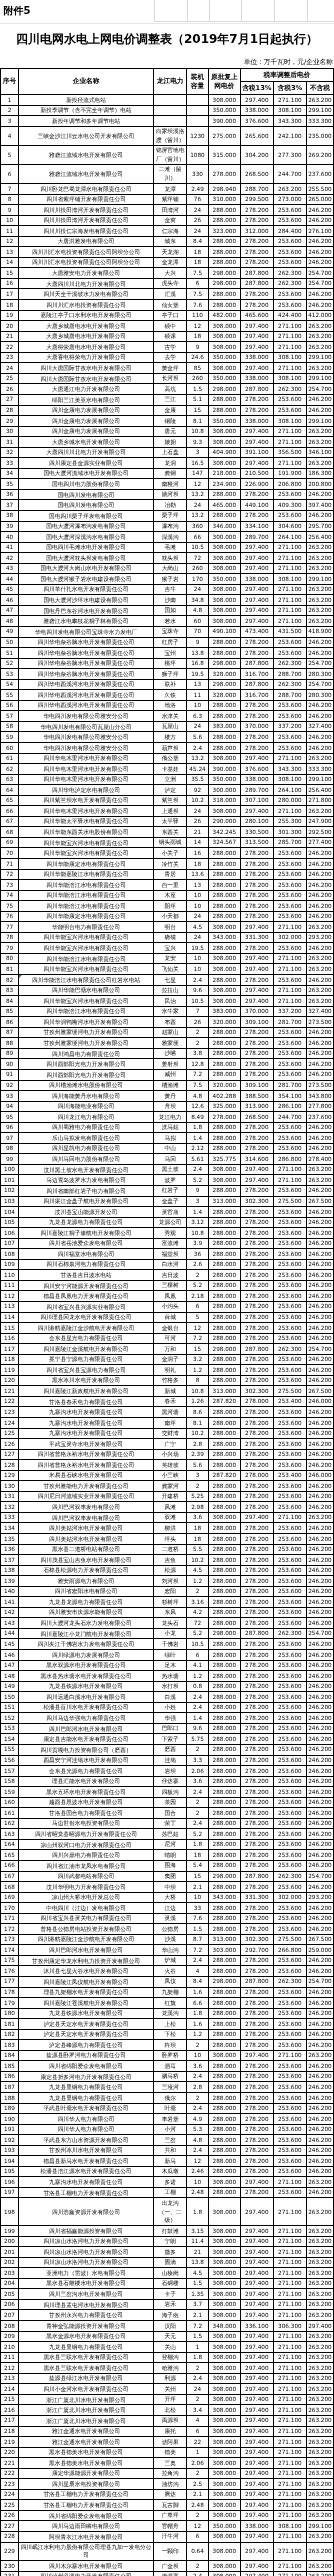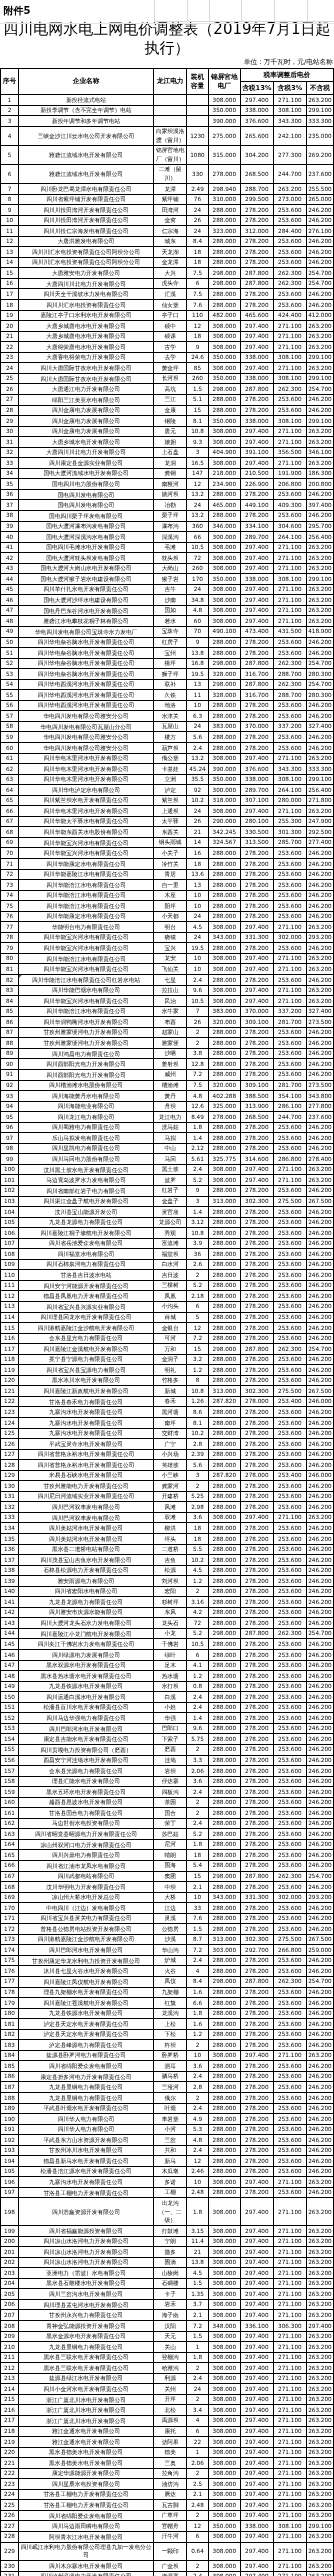--- a/index.html
+++ b/index.html
@@ -3,21 +3,21 @@
 <meta charset="utf-8">
 <style>
   html,body{margin:0;padding:0;background:#ffffff;}
   body{width:334px;font-family:"DejaVu Sans",sans-serif;color:#000;}
   .topstrip{position:relative;height:23px;border-bottom:0.5px solid #e6e6e6;}
   .attach{position:absolute;left:3.6px;top:4.1px;font-size:10px;font-weight:bold;}
   .ghost-cells{position:absolute;right:0;top:0;height:22px;display:flex;}
   .ghost-cells div{border-left:0.5px solid #d9d9d9;border-bottom:0.5px solid #d9d9d9;height:100%;box-sizing:border-box;}
   .g1{width:33px}.g2{width:21.6px}.g3{width:32px}.g4{width:33px}.g5{width:33px}.g6{width:27px}
   .title-row{height:30px;display:flex;align-items:center;justify-content:center;}
-  .title{font-size:15px;font-weight:normal;letter-spacing:0px;text-align:center;}
+  .title{font-size:12px;font-weight:bold;letter-spacing:0px;text-align:center;}
   .unit-row{height:14px;display:flex;align-items:flex-end;justify-content:flex-end;font-size:6.7px;padding:0 1px 1.5px 0;box-sizing:border-box;}
   table{border-collapse:collapse;table-layout:fixed;width:334px;}
   col.c-seq{width:18px}col.c-company{width:135px}col.c-station{width:33px}
   col.c-cap{width:21.6px}col.c-orig{width:32px}col.c-t13{width:33px}
   col.c-t3{width:33px}col.c-nt{width:27px}
   th,td{border:0.5px solid #000;text-align:center;vertical-align:middle;
         padding:0.5px 1px;box-sizing:border-box;overflow:hidden;word-break:break-all;}
   thead th{font-size:6.7px;font-weight:bold;line-height:1.35;padding:1.5px 1px;}
   tbody td{font-size:5.7px;line-height:1.5;}
   tbody td:nth-child(2){line-height:1.45;}
@@ -37,40 +37,40 @@
     <div class="g4"></div>
     <div class="g5"></div>
     <div class="g6"></div>
   </div>
 </div>
 
 <div class="title-row">
   <div class="title">四川电网水电上网电价调整表（2019年7月1日起执行）</div>
 </div>
 
-<div class="unit-row">单位：万千瓦时，元/电站名称</div>
+<div class="unit-row">单位：万千瓦时，元/企业名称</div>
 
 <table>
   <colgroup>
     <col class="c-seq">
       <col class="c-company">
       <col class="c-station">
       <col class="c-cap">
     <col class="c-orig">
       <col class="c-t13">
       <col class="c-t3">
       <col class="c-nt">
   </colgroup>
   <thead>
     <tr>
       <th rowspan="2">序号</th>
       <th rowspan="2">企业名称</th>
       <th rowspan="2">龙江电力</th>
       <th rowspan="2">装机容量</th>
-      <th rowspan="2">锦屏官地电厂</th>
+      <th rowspan="2">原批复上网电价</th>
       <th colspan="3">税率调整后电价</th>
     </tr>
     <tr>
       <th>含税13%</th>
       <th>含税3%</th>
       <th>不含税</th>
     </tr>
   </thead>
   <tbody>
       <tr>

